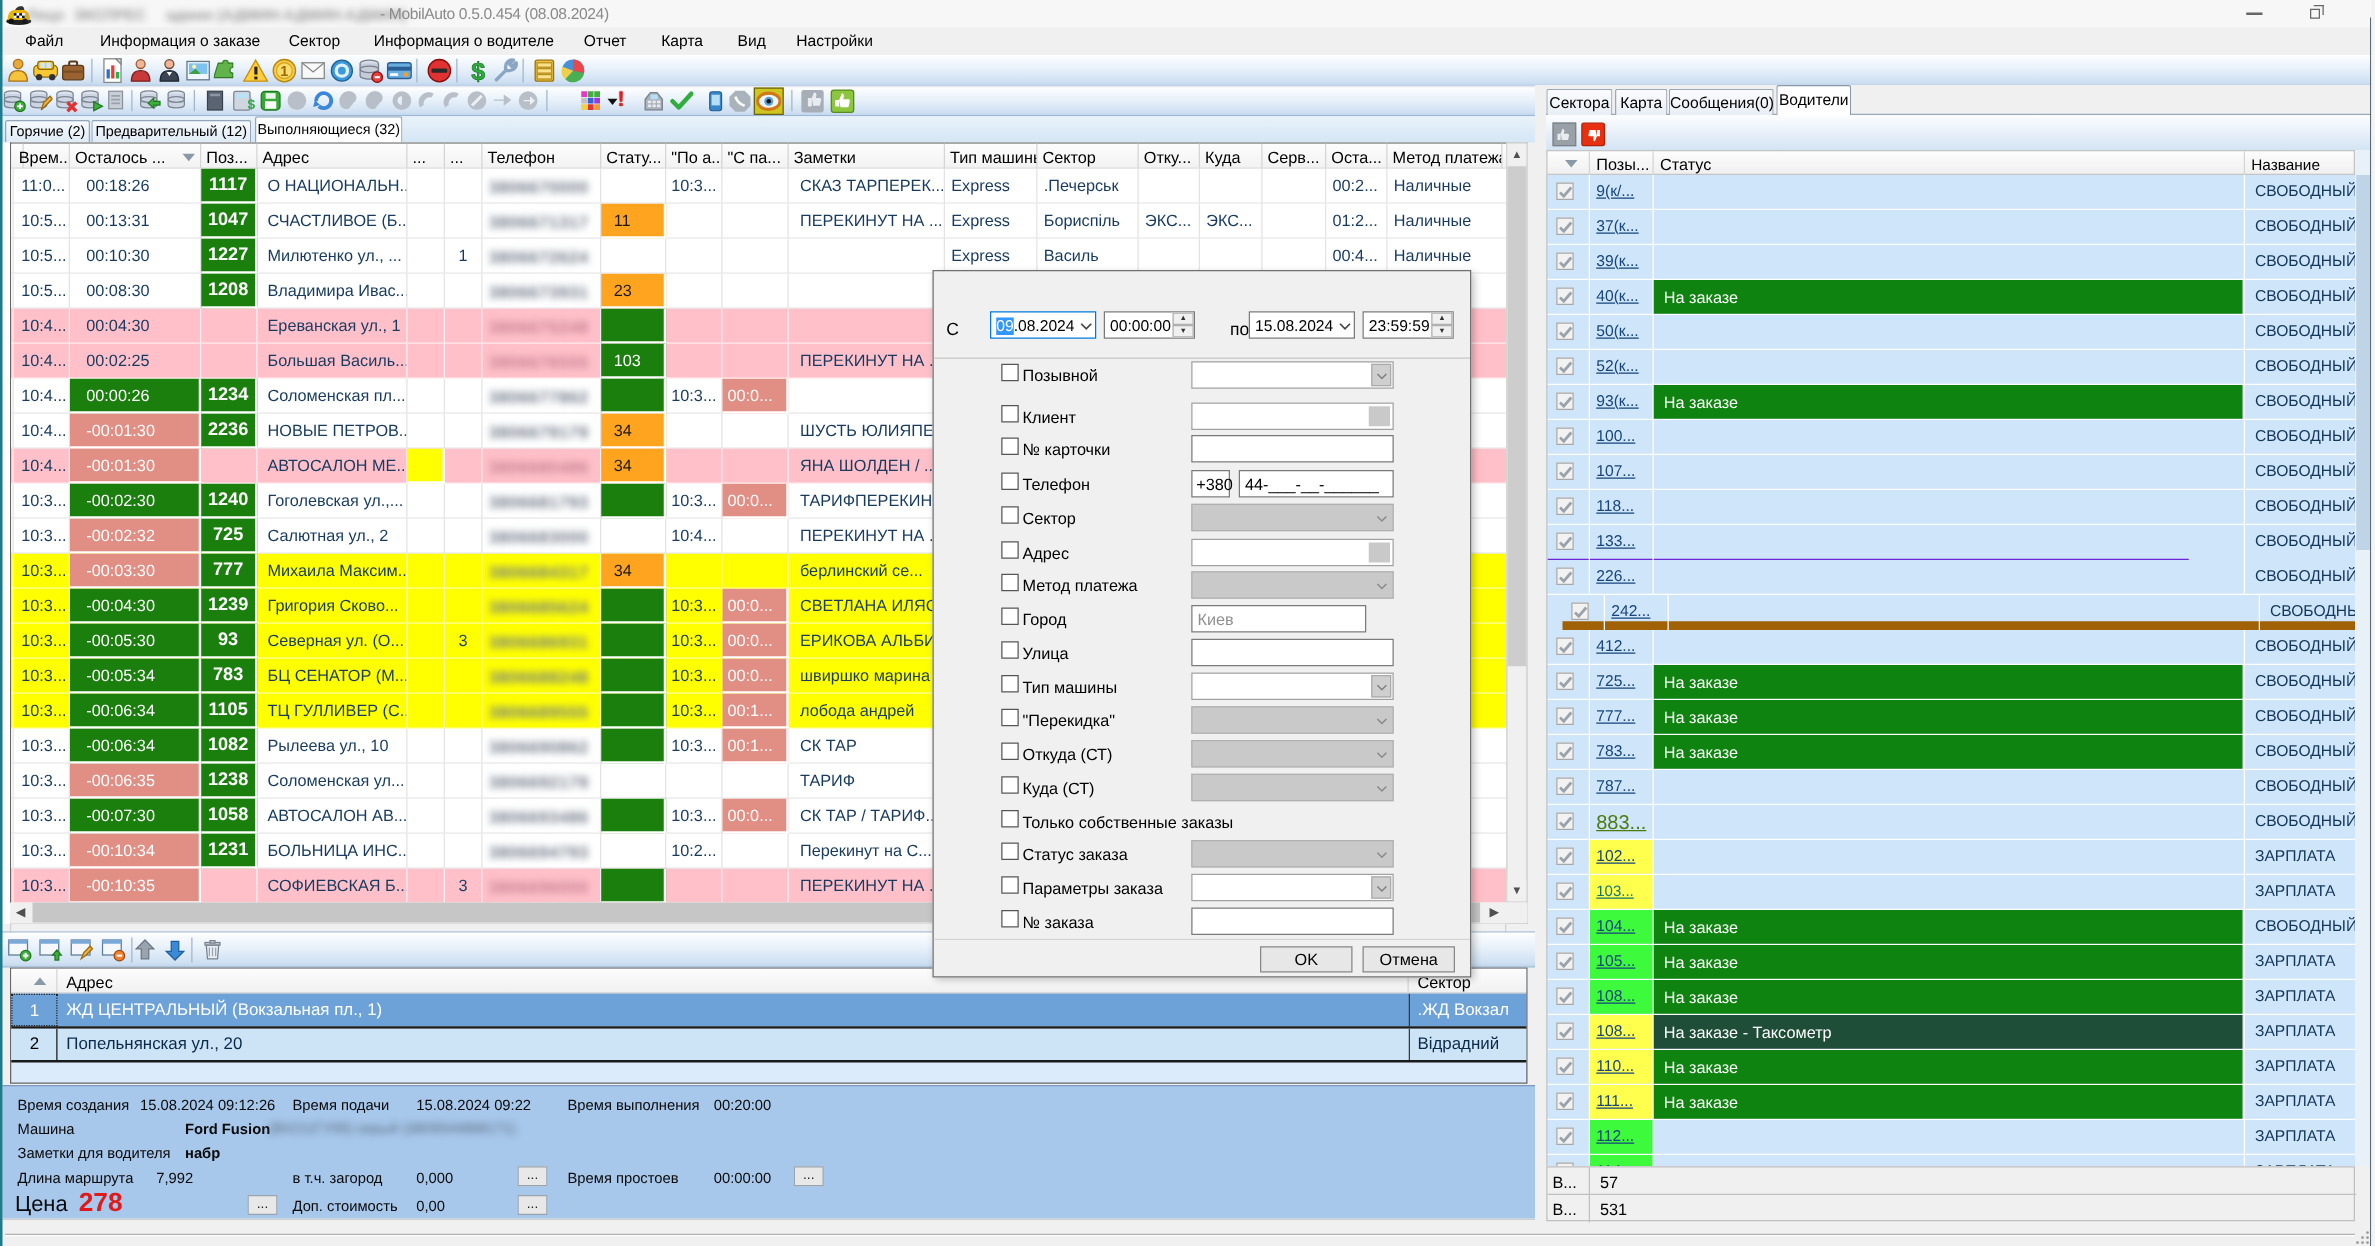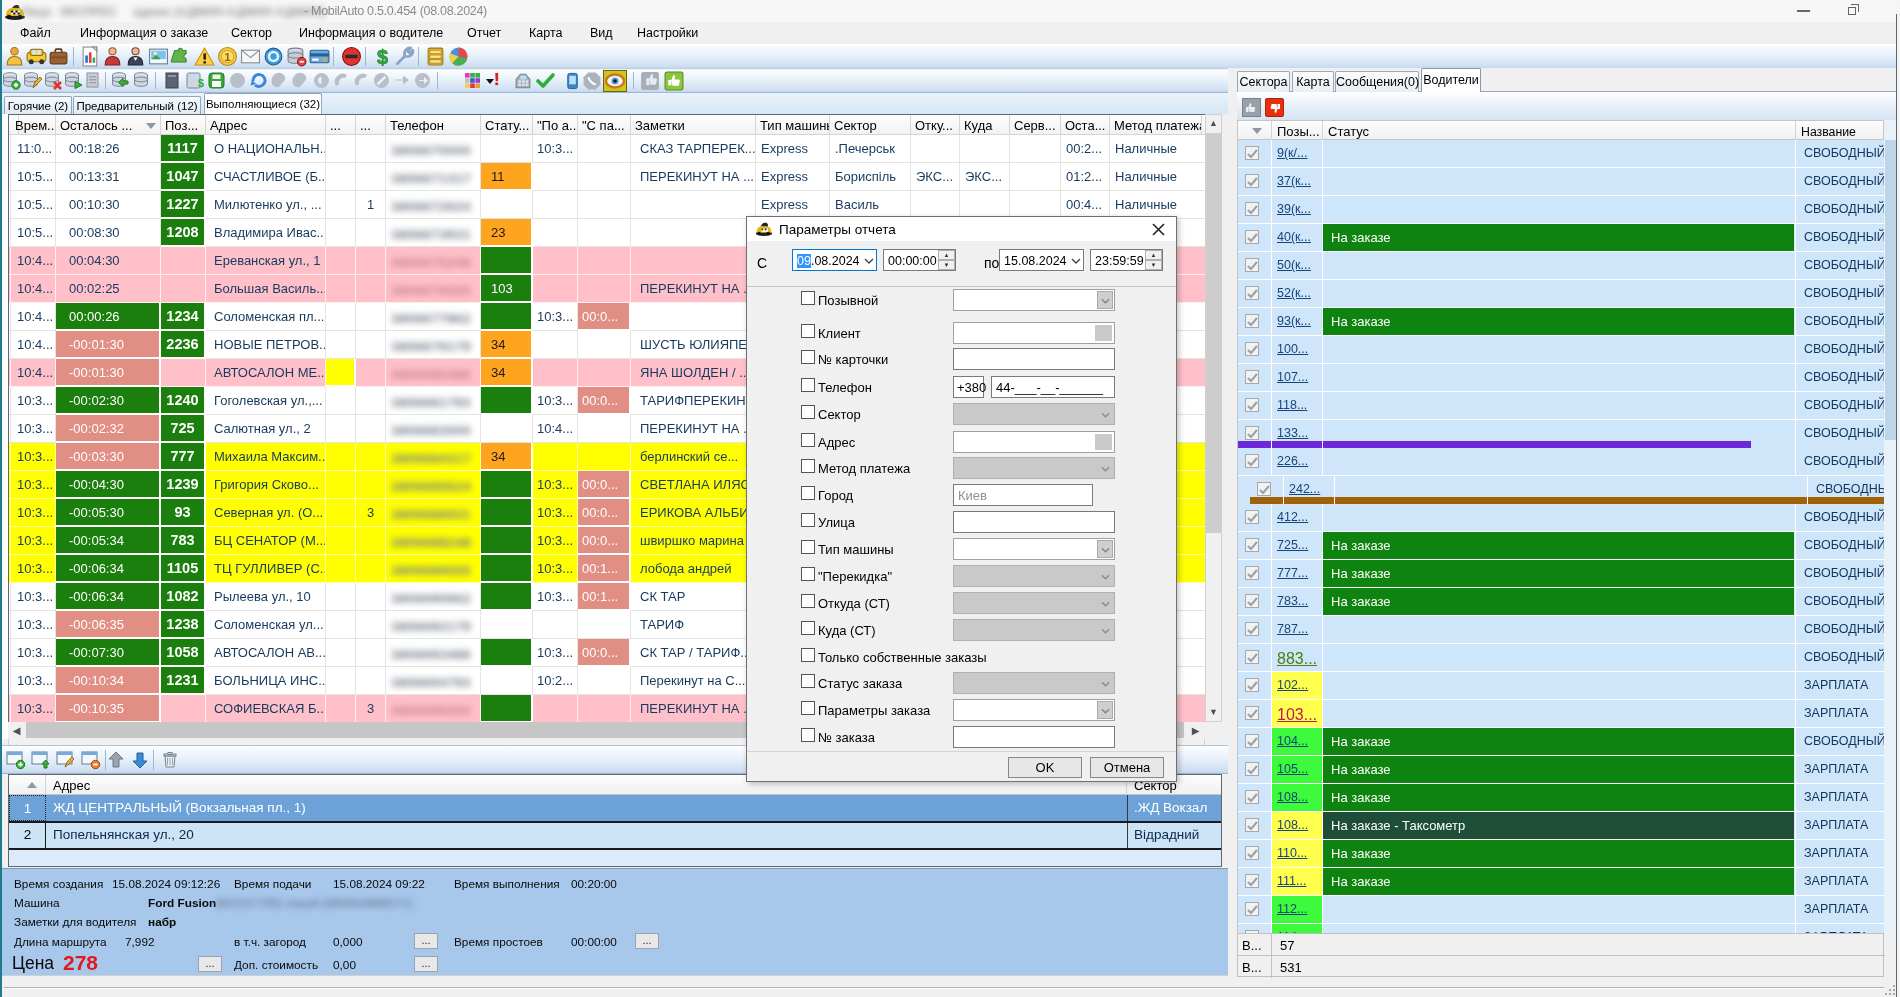--- a/index.html
+++ b/index.html
@@ -993,21 +993,21 @@
 <div class="abs" style="left:7px;top:6px;width:14px;height:14px;background:#f2f2f2;border:1px solid #a8a8a8"></div>
 <svg class="abs" style="left:9px;top:9px" width="11" height="10" viewBox="0 0 11 10">
           <path d="M1 5 L4 8 L10 1" stroke="#9aa2aa" stroke-width="2.2" fill="none"></path>
         </svg>
 <div class="abs" style="left:33px;top:0;width:1px;height:28px;background:#fff"></div>
 <div class="abs" style="left:39px;top:6px;font-size:12.5px;color:#16457c;text-decoration:underline">118...</div>
 <div class="abs" style="left:84px;top:0;width:1px;height:28px;background:#fff"></div>
 <div class="abs" style="left:557px;top:0;width:1px;height:28px;background:#fff"></div>
 <div class="abs" style="left:566px;top:6px;font-size:12.5px;color:#12365c">СВОБОДНЫЙ</div>
 </div>
-<div class="abs" style="left:0;top:280px;width:513px;height:28px;border-bottom:7px solid #6d28d9">
+<div class="abs" style="left:0;top:280px;width:513px;height:28px;border-bottom:1px solid #6d28d9">
 <div class="abs" style="left:7px;top:6px;width:14px;height:14px;background:#f2f2f2;border:1px solid #a8a8a8"></div>
 <svg class="abs" style="left:9px;top:9px" width="11" height="10" viewBox="0 0 11 10">
           <path d="M1 5 L4 8 L10 1" stroke="#9aa2aa" stroke-width="2.2" fill="none"></path>
         </svg>
 <div class="abs" style="left:33px;top:0;width:1px;height:28px;background:#fff"></div>
 <div class="abs" style="left:39px;top:6px;font-size:12.5px;color:#16457c;text-decoration:underline">133...</div>
 <div class="abs" style="left:84px;top:0;width:1px;height:28px;background:#fff"></div>
 <div class="abs" style="left:557px;top:0;width:1px;height:28px;background:#fff"></div>
 <div class="abs" style="left:566px;top:6px;font-size:12.5px;color:#12365c">СВОБОДНЫЙ</div>
 </div>
@@ -1114,21 +1114,21 @@
 <div class="abs" style="left:557px;top:0;width:1px;height:28px;background:#fff"></div>
 <div class="abs" style="left:566px;top:6px;font-size:12.5px;color:#12365c">ЗАРПЛАТА</div>
 </div>
 <div class="abs" style="left:0;top:560px;width:647px;height:28px;border-bottom:1px solid #fff">
 <div class="abs" style="left:7px;top:6px;width:14px;height:14px;background:#f2f2f2;border:1px solid #a8a8a8"></div>
 <svg class="abs" style="left:9px;top:9px" width="11" height="10" viewBox="0 0 11 10">
           <path d="M1 5 L4 8 L10 1" stroke="#9aa2aa" stroke-width="2.2" fill="none"></path>
         </svg>
 <div class="abs" style="left:33px;top:0;width:1px;height:28px;background:#fff"></div>
 <div class="abs" style="left:34px;top:0;width:51px;height:27px;background:#ffff4d"></div>
-<div class="abs" style="left:39px;top:6px;font-size:16px;color:#be185d;text-decoration:underline">103...</div>
+<div class="abs" style="left:39px;top:6px;font-size:12px;color:#0f766e;text-decoration:underline">103...</div>
 <div class="abs" style="left:84px;top:0;width:1px;height:28px;background:#fff"></div>
 <div class="abs" style="left:557px;top:0;width:1px;height:28px;background:#fff"></div>
 <div class="abs" style="left:566px;top:6px;font-size:12.5px;color:#12365c">ЗАРПЛАТА</div>
 </div>
 <div class="abs" style="left:0;top:588px;width:647px;height:28px;border-bottom:1px solid #fff">
 <div class="abs" style="left:7px;top:6px;width:14px;height:14px;background:#f2f2f2;border:1px solid #a8a8a8"></div>
 <svg class="abs" style="left:9px;top:9px" width="11" height="10" viewBox="0 0 11 10">
           <path d="M1 5 L4 8 L10 1" stroke="#9aa2aa" stroke-width="2.2" fill="none"></path>
         </svg>
 <div class="abs" style="left:33px;top:0;width:1px;height:28px;background:#fff"></div>
@@ -1245,36 +1245,20 @@
     <circle cx="10" cy="6" r="1.1" fill="#9a9a9a"></circle>
     <circle cx="2" cy="10" r="1.1" fill="#9a9a9a"></circle>
     <circle cx="6" cy="10" r="1.1" fill="#9a9a9a"></circle>
     <circle cx="10" cy="10" r="1.1" fill="#9a9a9a"></circle>
   </svg>
 <div class="abs" style="left:4px;top:987px;width:1880px;height:2px;border-top:1px solid #b0b0b0;border-bottom:1px solid #fff"></div>
 <div class="abs" style="left:0;top:0;width:2px;height:997px;background:#1e7b8c"></div>
 <div class="abs" style="left:1896px;top:14px;width:1px;height:983px;background:#5a6a74"></div>
 <div class="abs" style="left:1897px;top:0;width:3px;height:997px;background:#f4f4f4"></div>
 <div class="abs" style="left:746px;top:216px;width:431px;height:566px;background:#f0f0f0;border:1px solid #707070;box-shadow:2px 2px 6px rgba(0,0,0,0.25)">
-<div class="abs" style="left:0;top:0;width:429px;height:24px;background:#fff">
-<svg class="abs" style="left:8px;top:5px" width="18" height="14" viewBox="0 0 22 17">
-        <ellipse cx="11" cy="14" rx="10" ry="3" fill="#222"></ellipse>
-        <path d="M2 13 Q2 6 7 5 L15 5 Q20 6 20 13 Z" fill="#e8b50a"></path>
-        <path d="M7 5 Q9 1 12 1 L14 1 Q16 2 16 5 Z" fill="#222"></path>
-        <rect x="8" y="8" width="8" height="4" fill="#fff"></rect>
-        <rect x="8" y="8" width="2" height="2" fill="#111"></rect>
-        <rect x="12" y="8" width="2" height="2" fill="#111"></rect>
-        <circle cx="5" cy="14" r="2.2" fill="#111"></circle>
-        <circle cx="16" cy="14" r="2.2" fill="#111"></circle>
-      </svg>
-<div class="abs" style="left:32px;top:5px;font-size:13.5px;color:#000">Параметры отчета</div>
-<svg class="abs" style="left:405px;top:6px" width="13" height="13" viewBox="0 0 13 13">
-        <path d="M1 1 L12 12 M12 1 L1 12" stroke="#222" stroke-width="1.6"></path>
-      </svg>
-</div>
 <div class="abs" style="left:0;top:24px;width:429px;height:46px;border-bottom:1px solid #c8c8c8">
 <div class="abs" style="left:10px;top:14px;font-size:14px;color:#000">С</div>
 <div class="abs" style="left:45px;top:8px;width:85px;height:22px;background:#fff;border:1px solid #0078d7">
 <span class="abs" style="left:4px;top:4px;font-size:12.5px"><span style="background:#3297fd;color:#fff">09</span><span style="color:#000">.08.2024</span></span>
 <svg class="abs" style="left:71px;top:8px" width="10" height="6" viewBox="0 0 10 6">
           <path d="M1 1 L5 5 L9 1" stroke="#444" fill="none" stroke-width="1.4"></path>
         </svg>
 </div>
 <div class="abs" style="left:136px;top:8px;width:73px;height:22px;background:#fff;border:1px solid #7a7a7a">
 <span class="abs" style="left:4px;top:4px;font-size:12.5px;color:#000">00:00:00</span>

